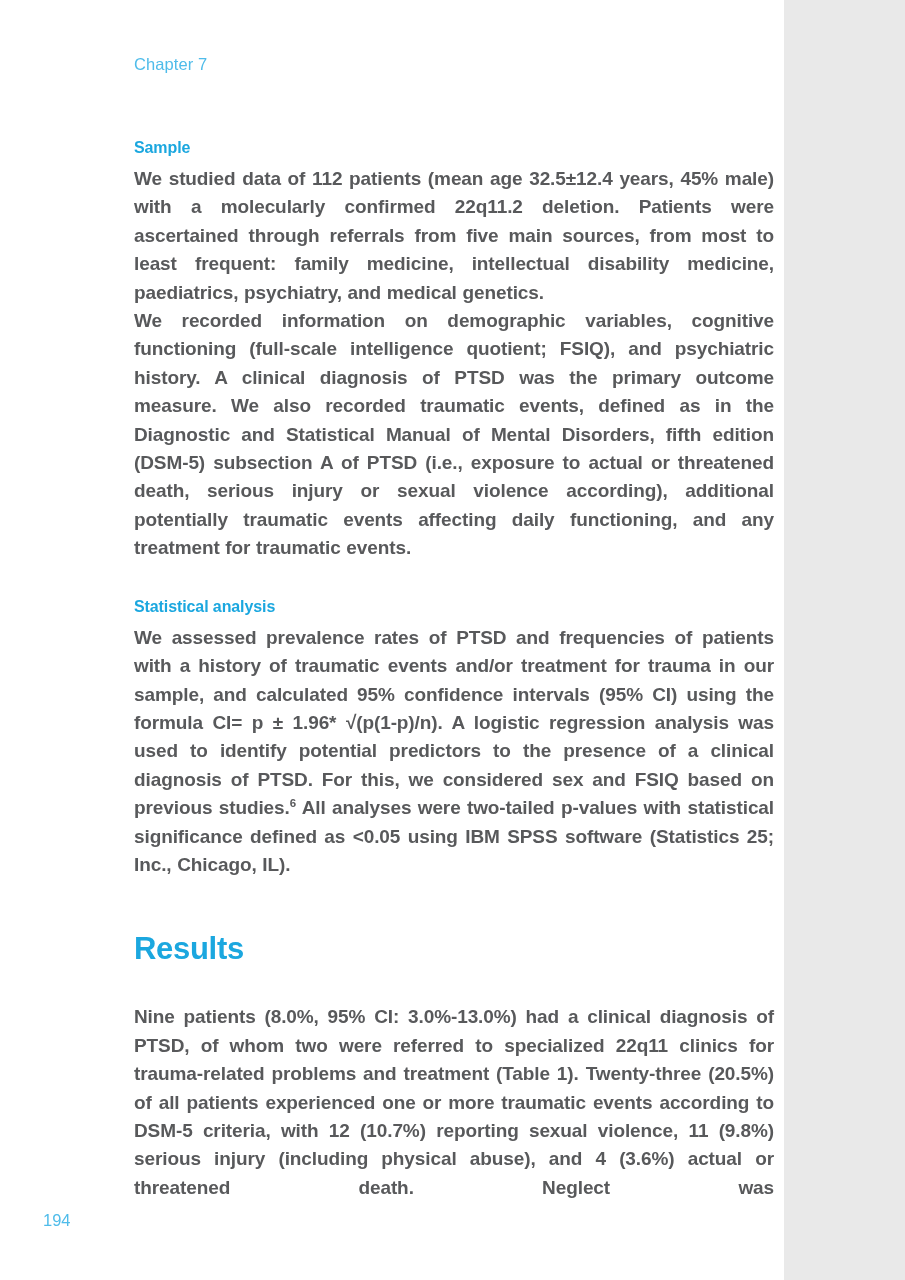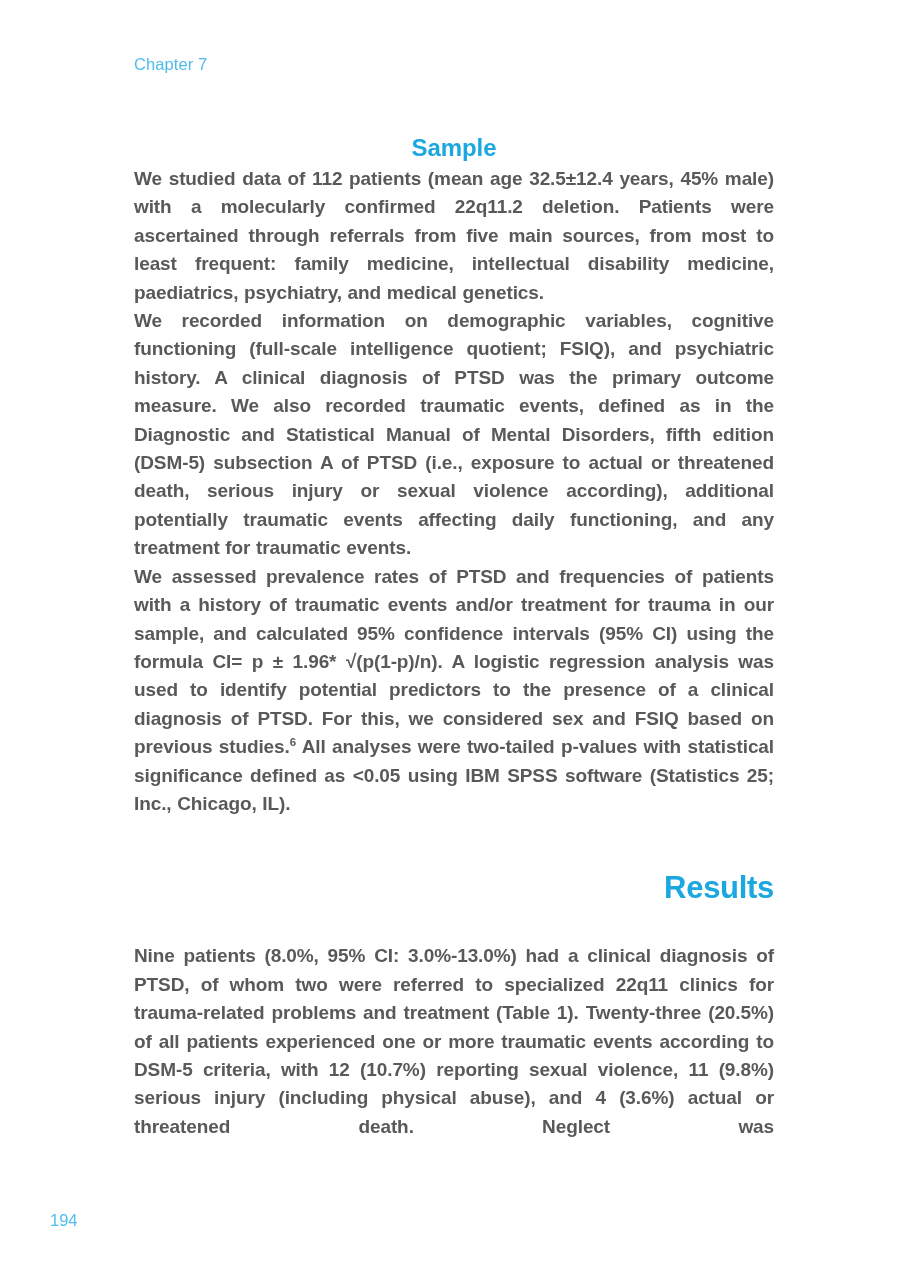--- a/index.html
+++ b/index.html
@@ -7,21 +7,21 @@
     --accent-light: #4FBCEA;
     --body-text: #58595B;
     --page-bg: #FFFFFF;
   }
   * { margin: 0; padding: 0; box-sizing: border-box; }
   html, body { background: #e9e9e9; }
   body { font-family: "Liberation Sans", "DejaVu Sans", sans-serif; }
 
   .page {
     position: relative;
-    width: 905px;
+    width: 784px;
     height: 1280px;
     background: var(--page-bg);
     overflow: hidden;
   }
 
   .running-header {
     position: absolute;
     top: 55px;
     left: 134px;
     font-size: 16.5px;
@@ -36,25 +36,25 @@
     left: 134px;
     width: 640px;
     color: var(--body-text);
     text-align: justify;
     letter-spacing: -0.1px;
     hyphens: none;
     -webkit-hyphens: none;
   }
 
   .section-heading {
-    font-size: 24px;
+    font-size: 16px;
     line-height: 20px;
     font-weight: 700;
     color: var(--accent);
-    text-align: center;
+    text-align: left;
     margin: 34px 0 7px 0;
   }
   .section:first-child .section-heading { margin-top: 0; }
 
   .body-paragraph {
     font-size: 19px;
     line-height: 28.4px;
     font-weight: 700;
     word-spacing: 0.5px;
   }
@@ -63,32 +63,32 @@
     font-size: 11.5px;
     line-height: 0;
     vertical-align: super;
   }
 
   .results-heading {
     font-size: 31px;
     line-height: 36px;
     font-weight: 700;
     color: var(--accent);
-    text-align: right;
+    text-align: left;
     letter-spacing: -0.3px;
     margin: 52px 0 22px 0;
   }
 
   
   .justify-all { text-align-last: justify; margin-top: 36px; }
 
   .page-number {
     position: absolute;
     top: 1211px;
-    left: 50px;
+    left: 43px;
     font-size: 16.5px;
     font-weight: 400;
     color: var(--accent-light);
   }
 </style>
 </head>
 <body>
 
 <div class="page">
 
@@ -99,20 +99,21 @@
     <section class="section">
       <h3 class="section-heading">Sample</h3>
       <p class="body-paragraph">We studied data of 112 patients (mean age 32.5±12.4 years, 45% male) with a molecularly confirmed 22q11.2 deletion. Patients were ascertained through referrals from five main sources, from most to least frequent: family medicine, intellectual disability medicine, paediatrics, psychiatry, and medical genetics.</p>
     </section>
 
     <section class="section">
       <p class="body-paragraph">We recorded information on demographic variables, cognitive functioning (full-scale intelligence quotient; FSIQ), and psychiatric history. A clinical diagnosis of PTSD was the primary outcome measure. We also recorded traumatic events, defined as in the Diagnostic and Statistical Manual of Mental Disorders, fifth edition (DSM-5) subsection A of PTSD (i.e., exposure to actual or threatened death, serious injury or sexual violence according), additional potentially traumatic events affecting daily functioning, and any treatment for traumatic events.</p>
     </section>
 
     <section class="section">
+      <h3 class="section-heading">Statistical analysis</h3>
       <p class="body-paragraph"><span>We assessed prevalence rates of PTSD and frequencies of patients with a history of traumatic events and/or treatment for trauma in our sample, and calculated 95% confidence intervals (95% CI) using the formula CI= p ± 1.96* √(p(1-p)/n). A logistic regression analysis was used to identify potential predictors to the presence of a clinical diagnosis of PTSD. For this, we considered sex and FSIQ based on previous studies.</span><sup>6</sup><span> All analyses were two-tailed p-values with statistical significance defined as &lt;0.05 using IBM SPSS software (Statistics 25; Inc., Chicago, IL).</span></p>
     </section>
 
     <section class="section">
       <h2 class="results-heading">Results</h2>
       <p class="body-paragraph justify-all">Nine patients (8.0%, 95% CI: 3.0%-13.0%) had a clinical diagnosis of PTSD, of whom two were referred to specialized 22q11 clinics for trauma-related problems and treatment (Table 1). Twenty-three (20.5%) of all patients experienced one or more traumatic events according to DSM-5 criteria, with 12 (10.7%) reporting sexual violence, 11 (9.8%) serious injury (including physical abuse), and 4 (3.6%) actual or threatened death. Neglect was</p>
     </section>
 
   </main>
 

